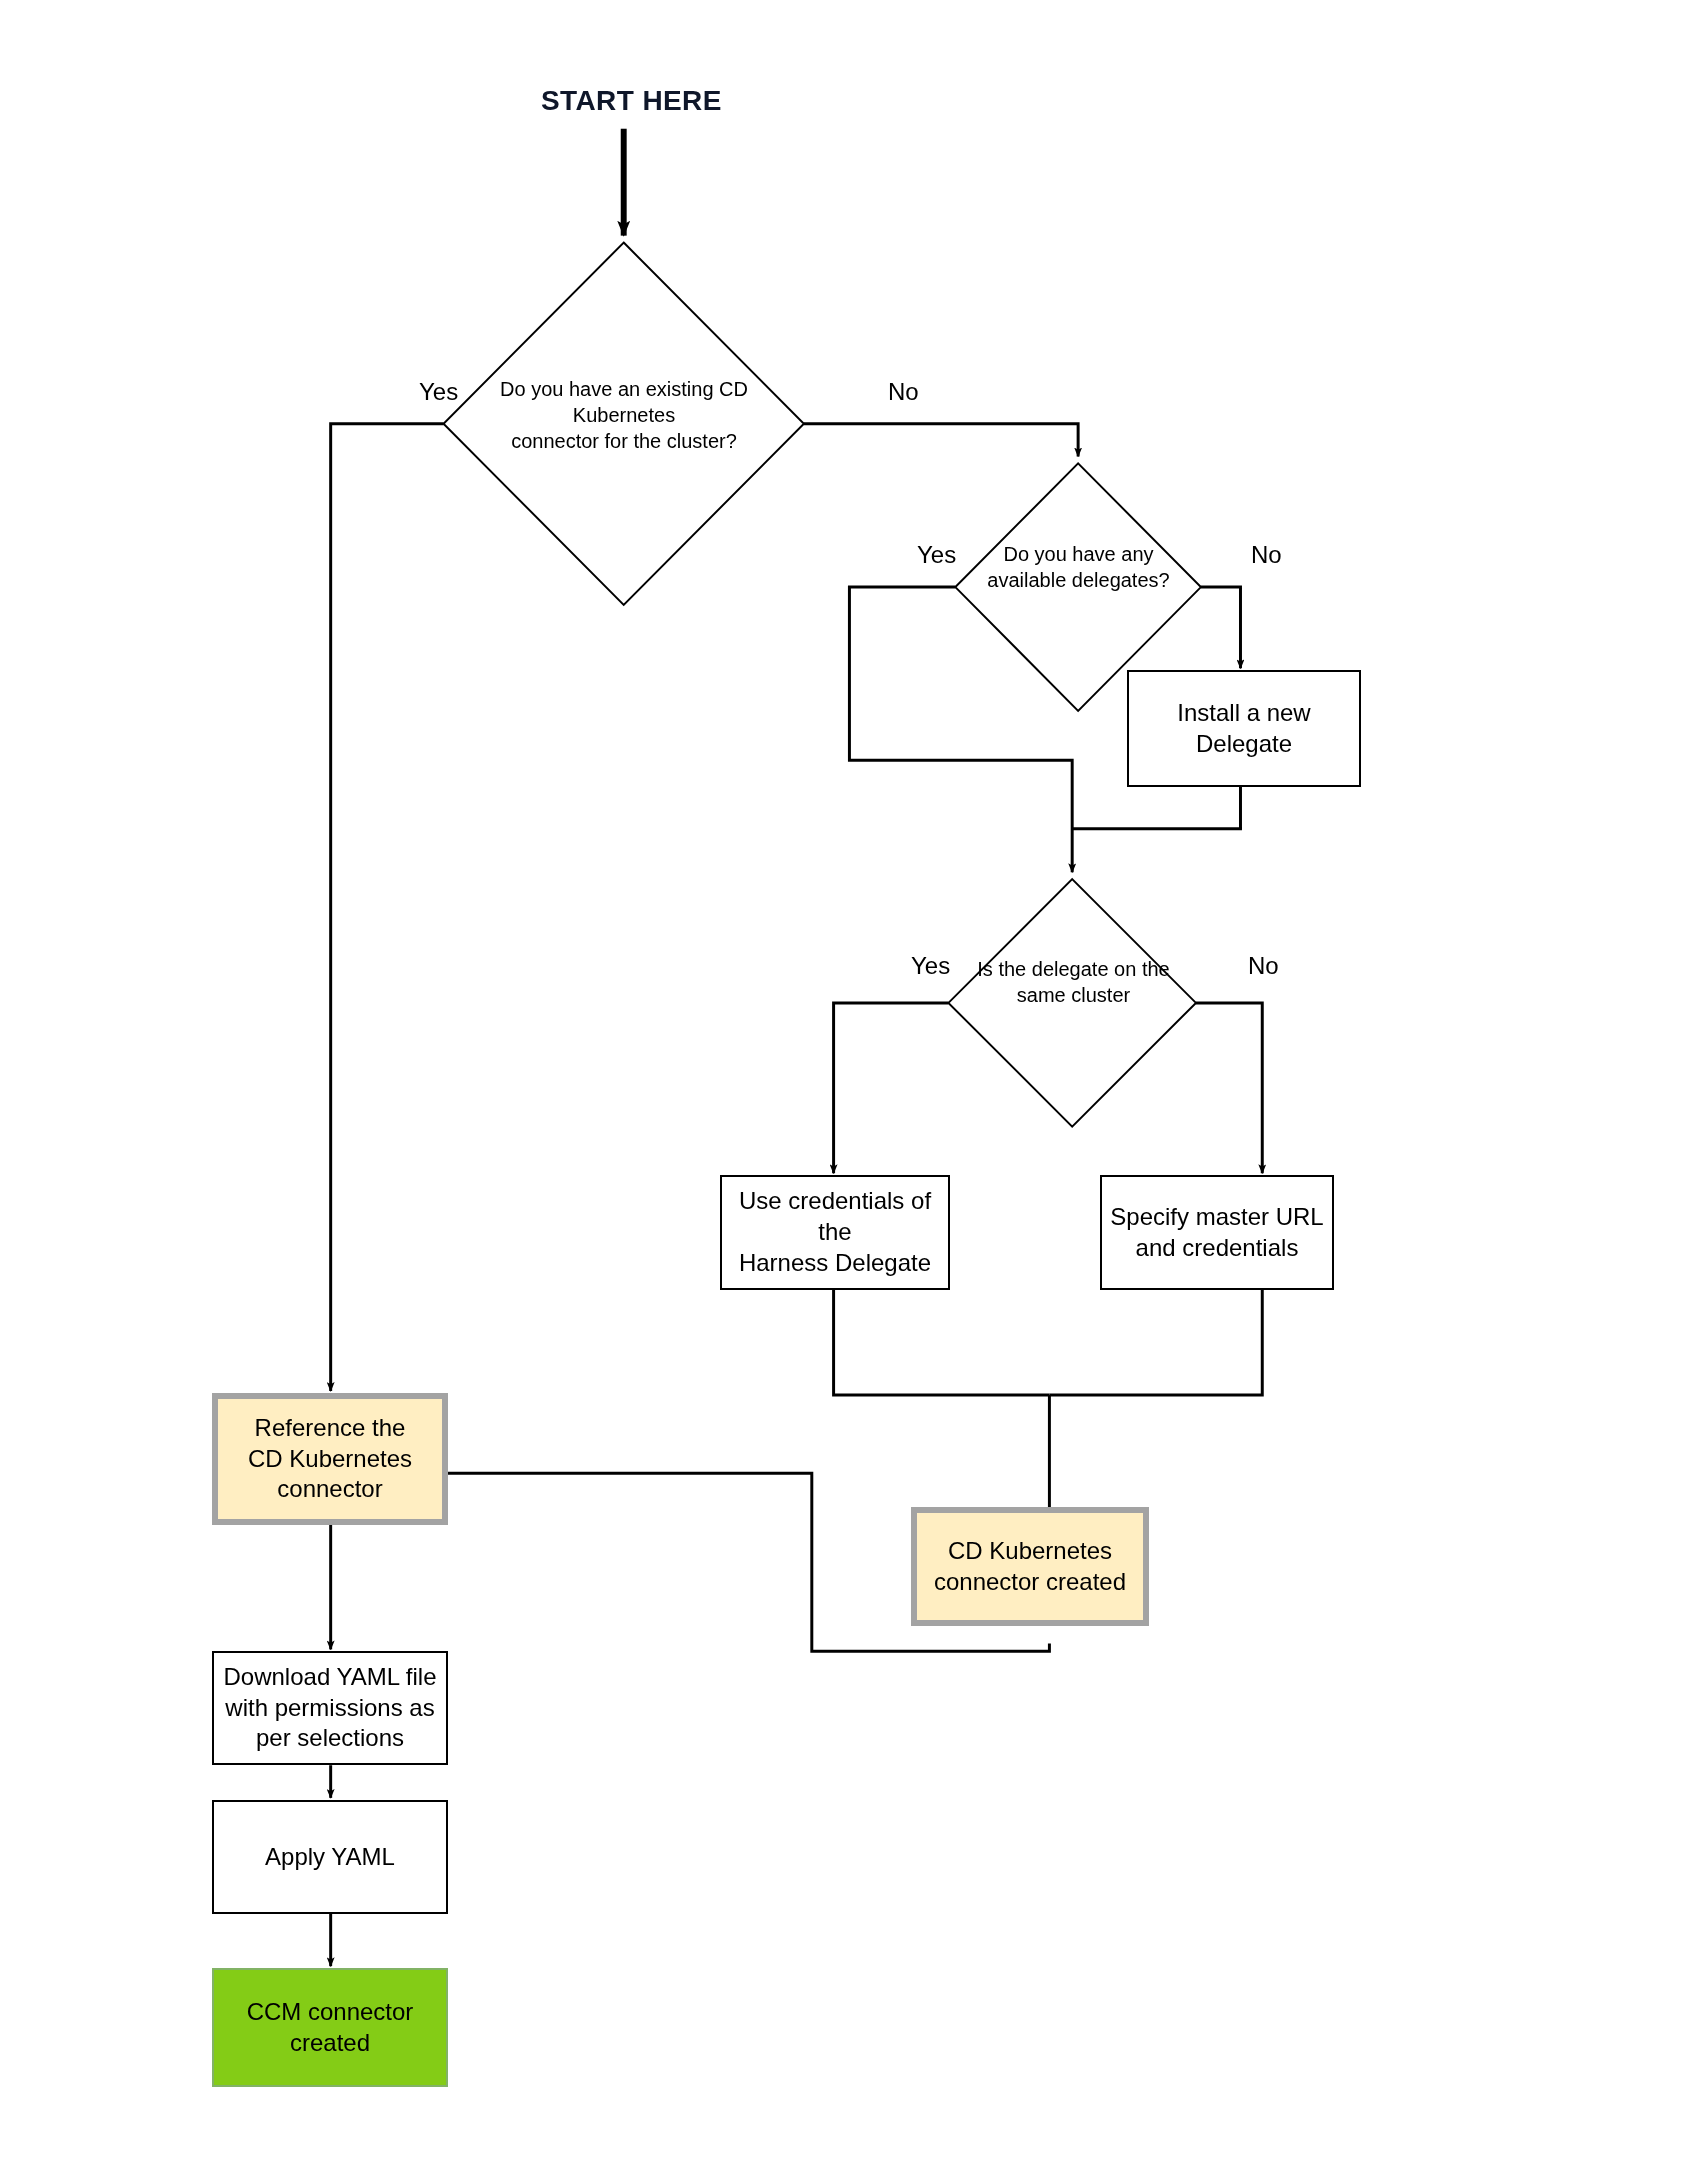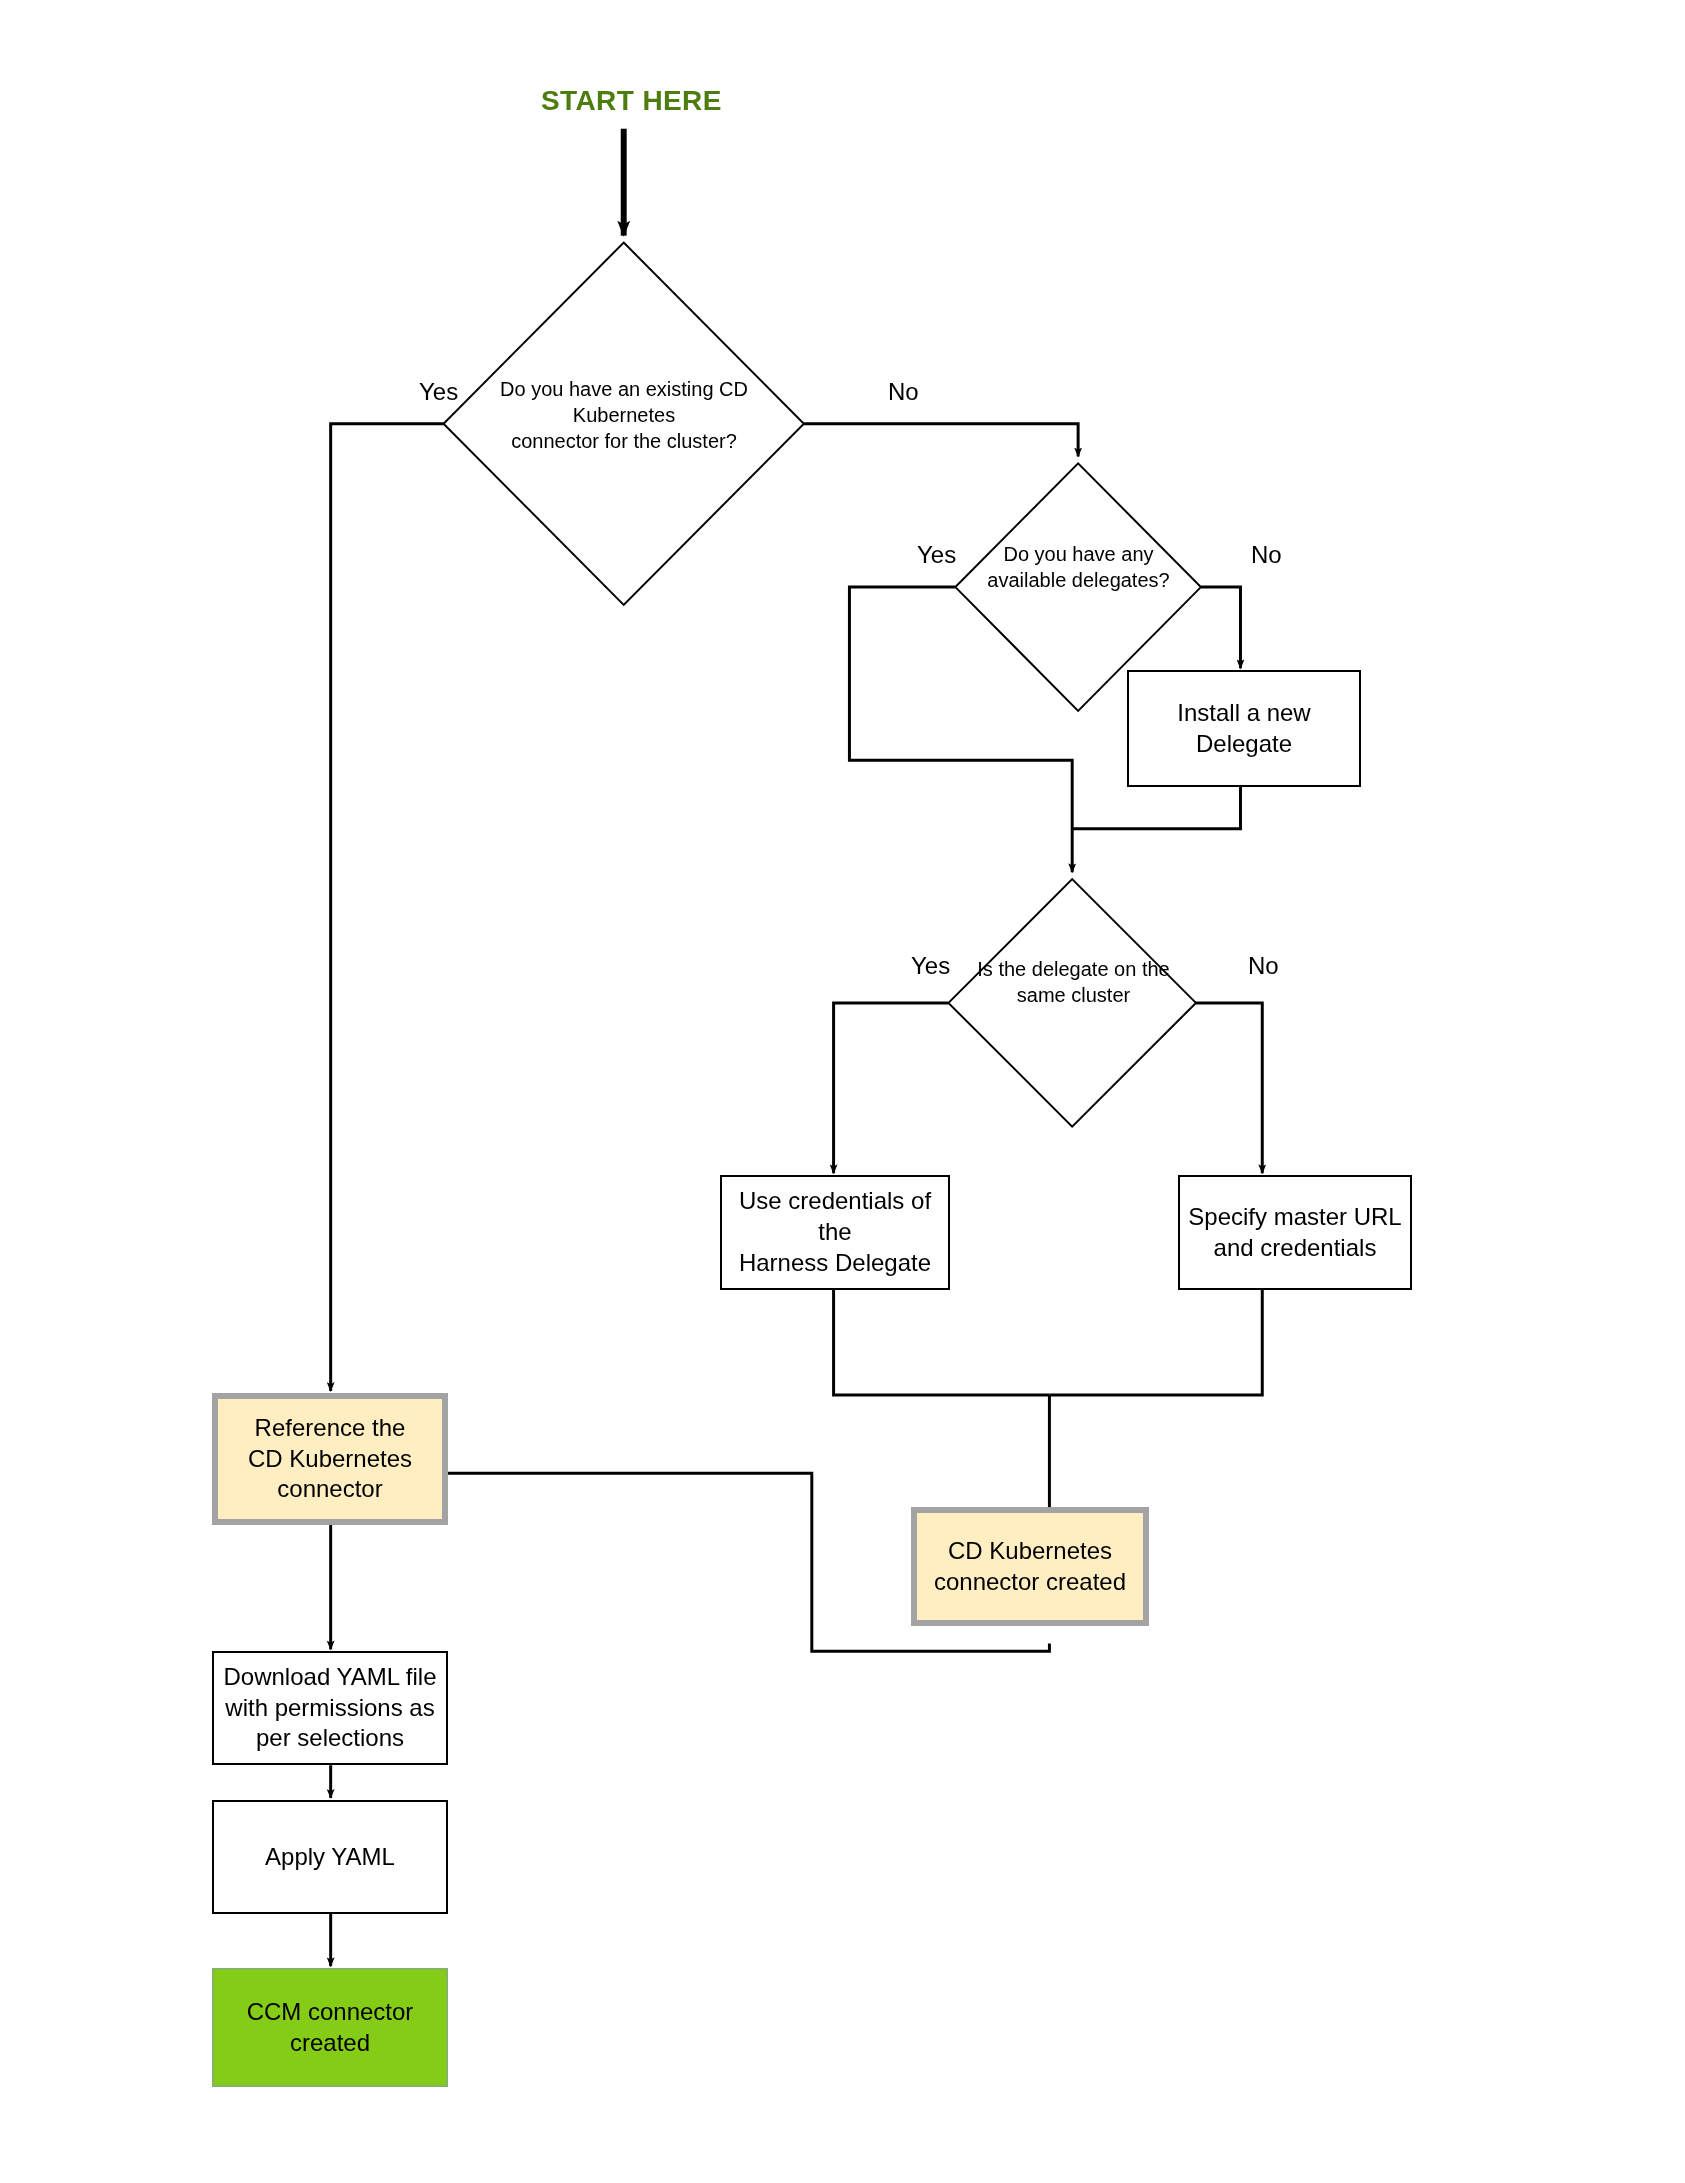--- a/index.html
+++ b/index.html
@@ -62,21 +62,21 @@
     position: absolute;
     font-size: 24px;
     color: #000000;
     white-space: nowrap;
     margin-left: 43px;
   }
   .title {
     position: absolute;
     font-size: 28px;
     font-weight: bold;
-    color: #4d7c0f;
+    color: #0f172a;
     white-space: nowrap;
     letter-spacing: 0.4px;
   }
 </style>
 </head>
 <body>
 
 <div id="canvas">
 
   <svg id="edges" viewBox="0 0 1702 2206" width="1685" height="2184">
@@ -146,21 +146,21 @@
 
   <div class="edge-label" style="left:868px; top:952px;">Yes</div>
   <div class="edge-label" style="left:1205px; top:952px;">No</div>
 
   <div class="node box" style="left: 1127px; top: 670px; width: 234px; height: 117px; white-space: pre-line;">Install a new
 Delegate</div>
 
   <div class="node box" style="left: 720px; top: 1175px; width: 230px; height: 115px; white-space: pre-line;">Use credentials of the
 Harness Delegate</div>
 
-  <div class="node box" style="left: 1178px; top: 1175px; width: 234px; height: 115px; white-space: pre-line;">Specify master URL
+  <div class="node box" style="left: 1100px; top: 1175px; width: 234px; height: 115px; white-space: pre-line;">Specify master URL
 and credentials</div>
 
   <div class="node box" style="left: 212px; top: 1651px; width: 236px; height: 114px; white-space: pre-line;">Download YAML file
 with permissions as
 per selections</div>
 
   <div class="node box" style="left:212px; top:1800px; width:236px; height:114px;">Apply YAML</div>
 
   <div class="node box yellow" style="left: 212px; top: 1393px; width: 236px; height: 132px; white-space: pre-line;">Reference the
 CD Kubernetes

